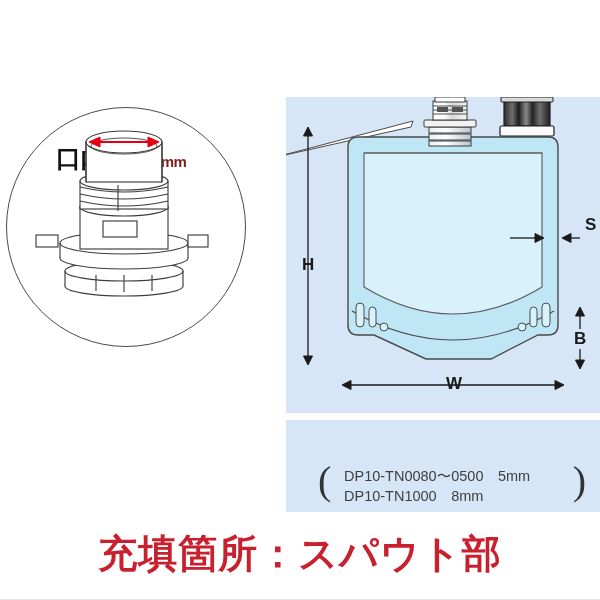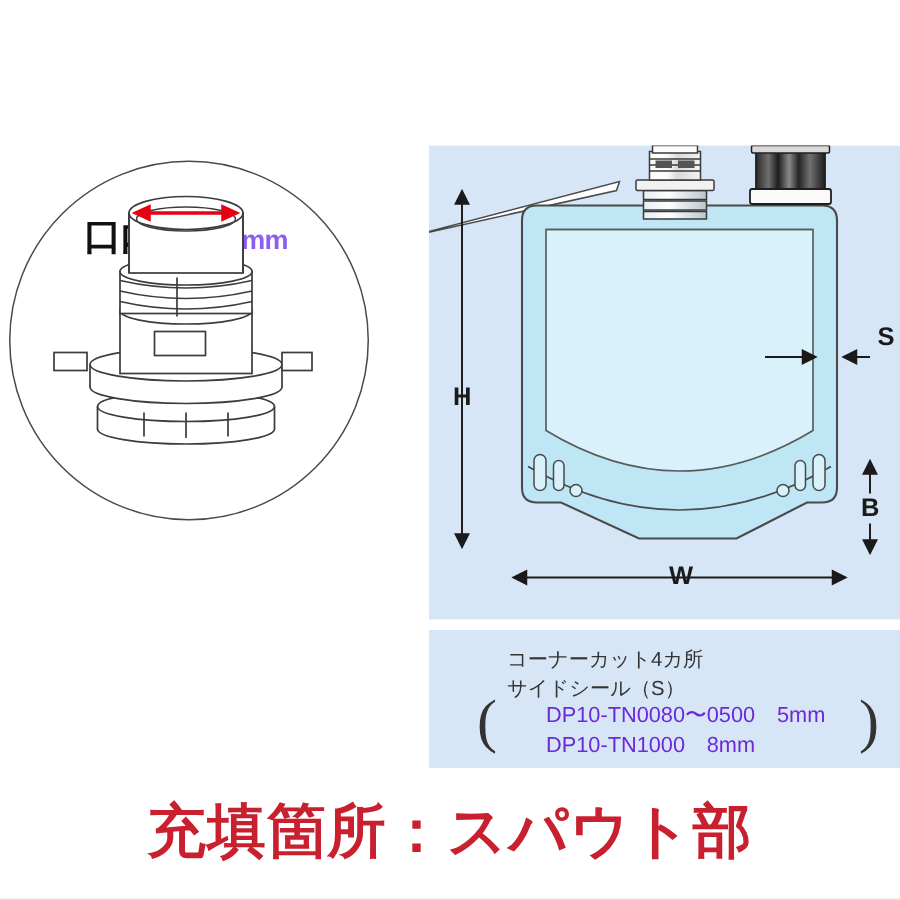--- a/index.html
+++ b/index.html
@@ -46,22 +46,22 @@
     font-weight: bold;
     color: #111111;
     letter-spacing: -0.5px;
   }
   #magnifier-label .num {
     color: #e60012;
     font-size: 29px;
     font-family: "Liberation Sans", sans-serif;
   }
   #magnifier-label .unit {
-    color: #8b5cf6;
-    font-size: 18px;
+    color: #7f1d1d;
+    font-size: 15px;
   }
 
   
   #diagram-panel {
     position: absolute;
     left: 286px;
     top: 97px;
     width: 314px;
     height: 316px;
     background: #d6e6f7;
@@ -87,23 +87,22 @@
     position: absolute;
     left: 32px;
     top: 47px;
     width: 268px;
     height: 40px;
   }
   #spec-paren .pline {
     position: absolute;
     left: 26px;
     font-size: 14.5px;
-    color: #6d28d9;
+    color: #404040;
     white-space: nowrap;
-    margin-left: 20px;
   }
   #spec-paren .pline.l1 { top: 0px; }
   #spec-paren .pline.l2 { top: 20px; text-align: center; }
   .big-paren {
     position: absolute;
     top: -6px;
     font-size: 40px;
     color: #333333;
     font-family: "Liberation Serif", serif;
     font-weight: 300;
@@ -263,24 +262,20 @@
       </g>
     </svg>
 
     <div class="dim-label" style="left:16px; top:158px;">H</div>
     <div class="dim-label" style="left:160px; top:277px;">W</div>
     <div class="dim-label" style="left:299px; top:118px;">S</div>
     <div class="dim-label" style="left:288px; top:232px;">B</div>
   </div>
 
   <div id="spec-panel">
-    <div id="spec-text">
-      <div>コーナーカット4カ所</div>
-      <div>サイドシール（S）</div>
-    </div>
     <div id="spec-paren">
       <span class="big-paren left">(</span>
       <span class="pline l1">DP10-TN0080〜0500　5mm</span>
       <span class="pline l2">DP10-TN1000　8mm</span>
       <span class="big-paren right">)</span>
     </div>
   </div>
 
   <div id="magnifier-group">
     <div id="magnifier-circle"></div>

